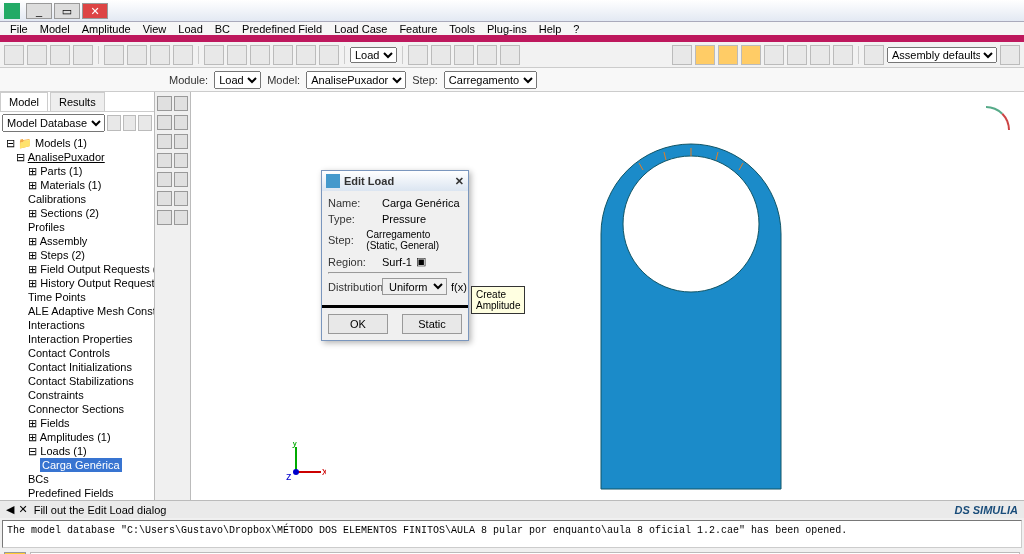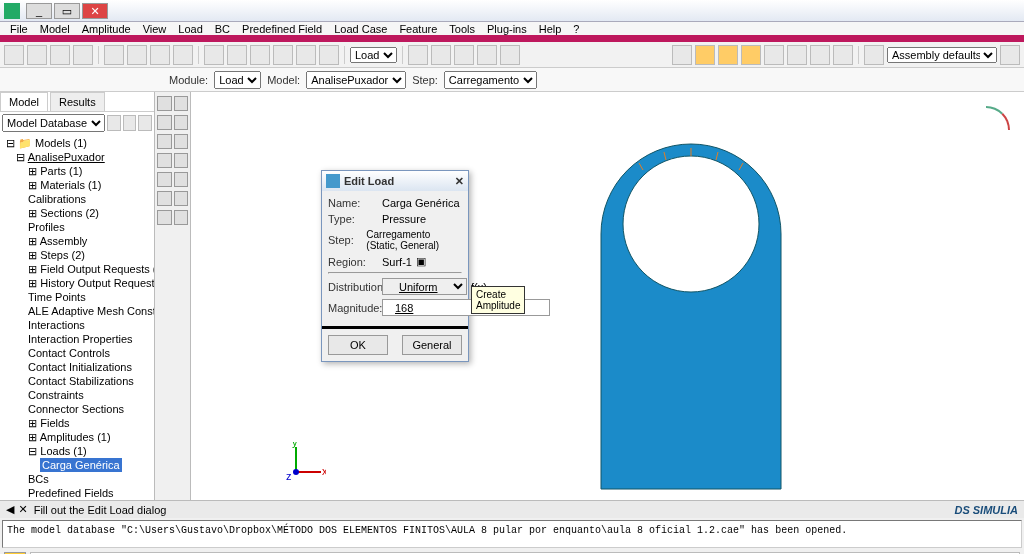--- a/index.html
+++ b/index.html
@@ -36,21 +36,21 @@
 .part { position: absolute; left: 370px; top: 12px; }
 .triad { position: absolute; left: 95px; bottom: 18px; width: 40px; height: 40px; }
 .viewcube { position: absolute; right: 14px; top: 14px; width: 24px; height: 24px; border-top: 2px solid #5a8; border-right: 2px solid #c44; border-radius: 0 24px 0 0; }
 .dialog { position: absolute; left: 130px; top: 78px; width: 148px; background: #f0f0f0; border: 1px solid #7a96bd; box-shadow: 2px 2px 6px rgba(0,0,0,.3); }
 .dialog .dlgtitle { height: 20px; background: linear-gradient(#fff,#dbe5f1); display: flex; align-items: center; padding: 0 4px; font-weight: bold; color: #333; }
 .dialog .dlgtitle .dicon { width: 14px; height: 14px; background: #49c; margin-right: 4px; }
 .dialog .dlgtitle .dx { margin-left: auto; }
 .dialog .body { padding: 6px; }
 .dialog .row { display: flex; align-items: center; margin-bottom: 4px; gap: 4px; }
 .dialog .row .lab { width: 50px; color: #333; }
-.dialog input, .dialog select { flex: 1; height: 17px; border: 1px solid #999; font-size: 11px; padding: 0 12px; text-decoration: underline; }
+.dialog input, .dialog select { flex: 1; height: 17px; border: 1px solid #999; font-size: 11px; padding: 0 2px; }
 .dialog .btns { display: flex; justify-content: space-between; padding: 6px; border-top: 3px solid #000000; }
 .dialog .btns button { width: 60px; height: 20px; background: #e8e8e8; border: 1px solid #999; }
 .tooltip { position: absolute; left: 280px; top: 194px; background: #ffffe1; border: 1px solid #333; padding: 2px 4px; font-size: 10px; }
 .prompt { height: 18px; background: #eaeaea; border-top: 1px solid #bbb; display: flex; align-items: center; padding: 0 6px; }
 .prompt .hint { flex: 1; }
 .logo { margin-left: auto; font-style: italic; color: #1a4d7a; font-weight: bold; }
 .msg { height: 28px; background: #fff; border: 1px inset #ccc; margin: 2px; padding: 4px; font-family: 'Courier New', monospace; font-size: 10px; overflow: hidden; }
 .cli { height: 20px; display: flex; align-items: center; padding: 0 4px; }
 .cli .cbtn { width: 22px; height: 16px; background: #fc3; border: 1px solid #999; margin-right: 4px; text-align: center; }
 .cli input { flex: 1; height: 16px; border: 1px solid #bbb; }
@@ -250,28 +250,24 @@
             <span class="lab">Region:</span>
             <span>Surf-1</span>
             <span>▣</span>
           </div>
         <hr style="margin:4px 0">
         <div class="row">
             <span class="lab">Distribution:</span>
             <select><option>Uniform</option></select>
             <span>f(x)</span>
           </div>
-        <div class="row">
-            <span class="lab">Magnitude:</span>
-            <input value="168" style="">
-          </div>
       </div>
       <div class="btns">
         <button>OK</button>
-        <button>General</button>
+        <button>Static</button>
       </div>
     </div>
     <div class="tooltip" style="white-space:pre-line">Create
 Amplitude</div>
   </div>
 </div>
 
 <div class="prompt">
   <span style="margin-right:4px">◀</span>
   <span style="margin-right:6px">✕</span>

